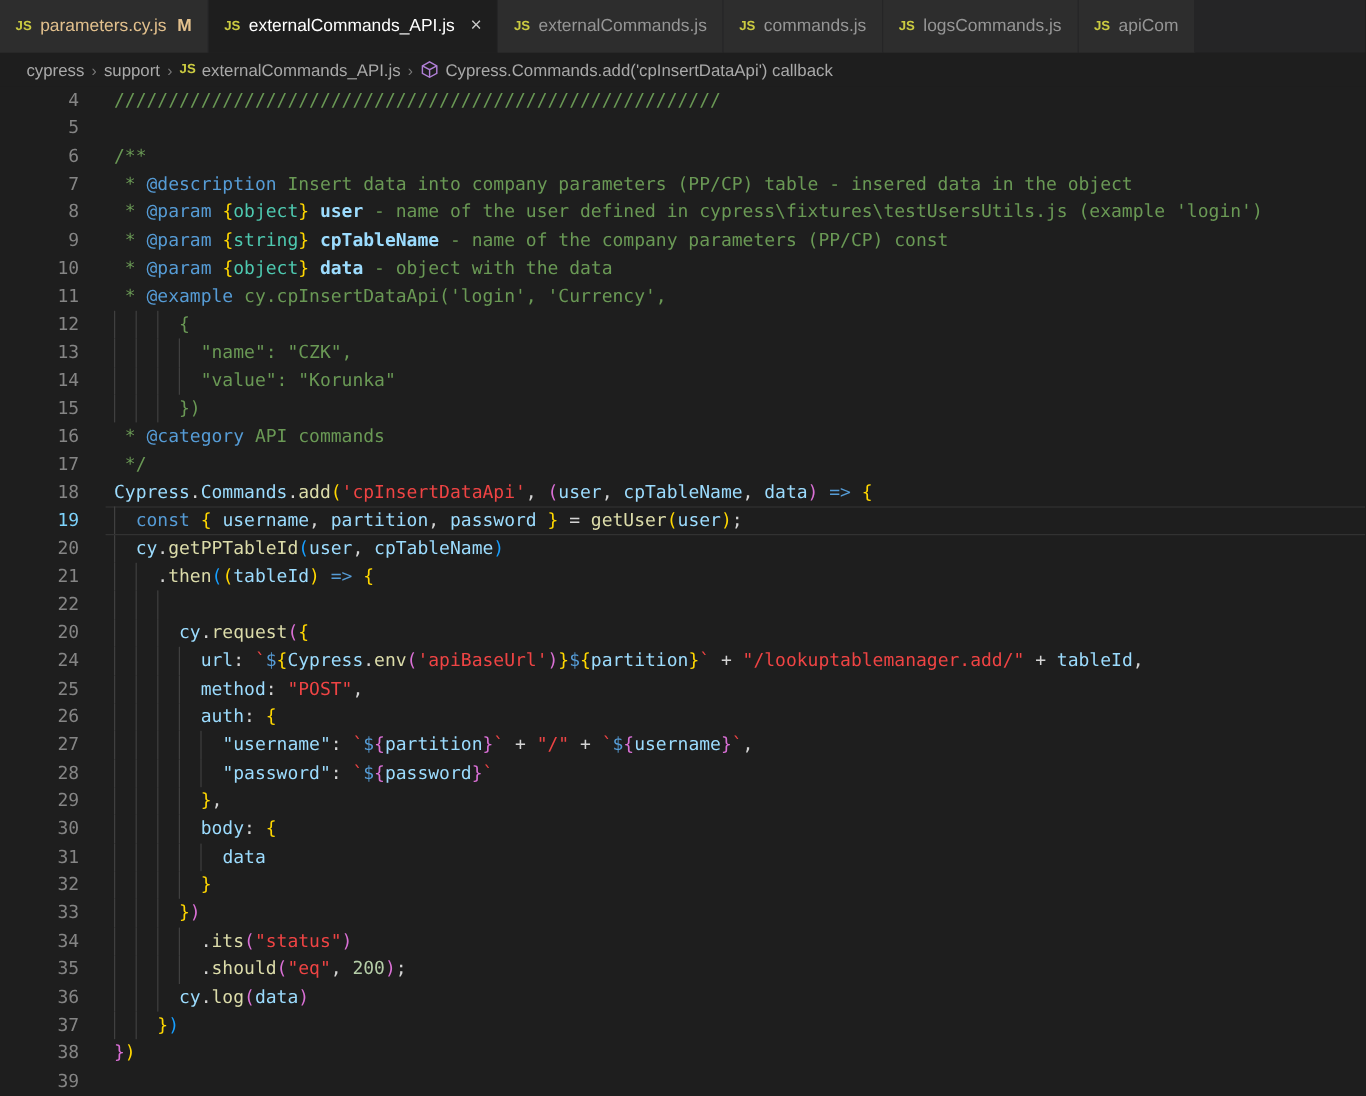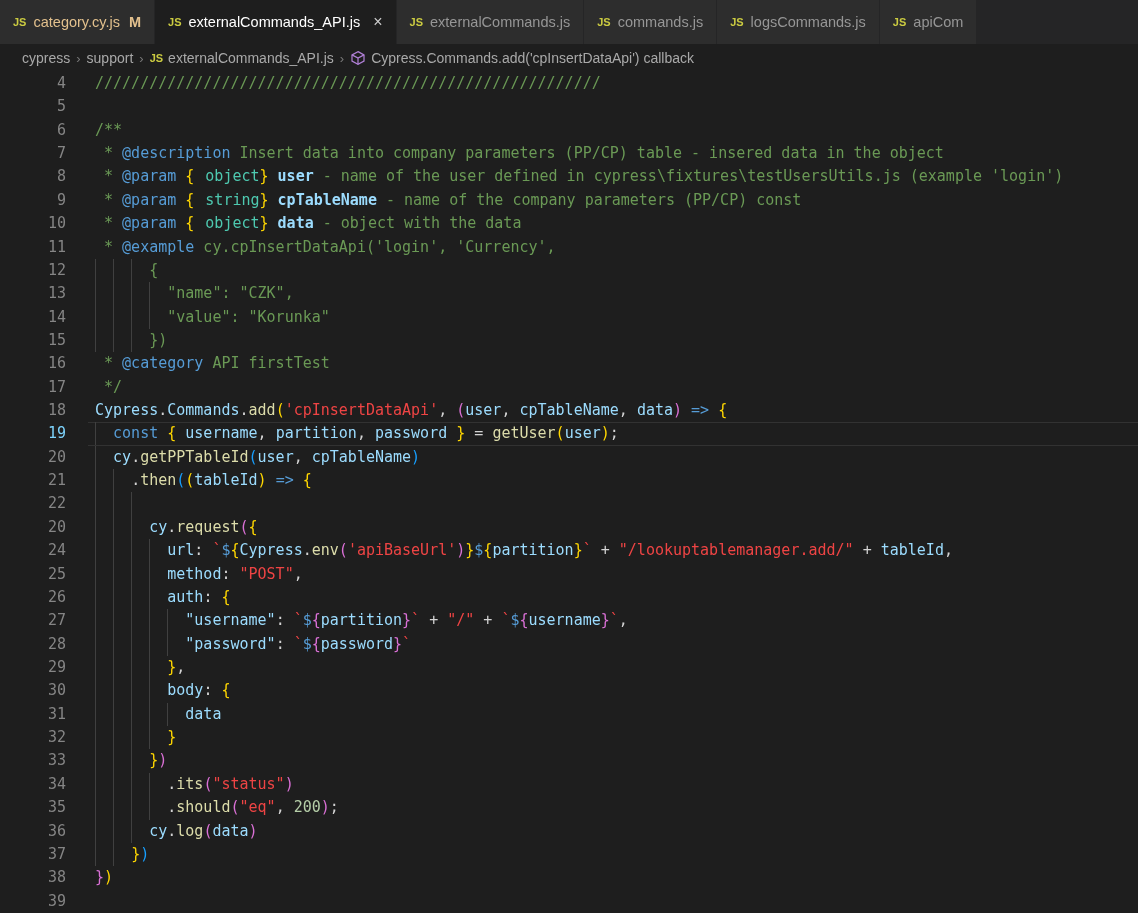--- a/index.html
+++ b/index.html
@@ -30,31 +30,31 @@
   .line{display:flex;height:23.36px;line-height:23.36px;position:relative;white-space:pre;}
   .ln{width:66px;flex:0 0 66px;text-align:right;color:#858585;user-select:none;}
   .code{margin-left:29px;position:relative;flex:1 1 auto;}
   .guide{position:absolute;top:0;bottom:0;width:1px;background:#404040;}
   .line.cur .ln{color:#7dd3fc;}
   .line.cur::before{content:"";position:absolute;left:88px;right:0;top:0;border-top:1px solid #323232;}
   .line.cur::after{content:"";position:absolute;left:88px;right:0;bottom:0;border-bottom:1px solid #323232;}
 
   
   .cm{color:#6a9955;} .kw{color:#569cd6;} .var{color:#9cdcfe;}
-  .varb{color:#9cdcfe;font-weight:bold;} .type{color:#4ec9b0;margin-left:11px;}
+  .varb{color:#9cdcfe;font-weight:bold;} .type{color:#4ec9b0;}
   .fn{color:#dcdcaa;} .str{color:#ef4444;} .num{color:#b5cea8;}
   .pl{color:#d4d4d4;} .b1{color:#ffd700;} .b2{color:#da70d6;} .b3{color:#179fff;}
 </style>
 </head>
 <body>
 
 <div class="tabbar" id="tabbar">
     <div class="tab modified">
       <span class="js-icon">JS</span>
-      <span class="tab-label">category.cy.js</span>
+      <span class="tab-label">parameters.cy.js</span>
       <span class="tab-badge">M</span>
     </div>
     <div class="tab active">
       <span class="js-icon">JS</span>
       <span class="tab-label">externalCommands_API.js</span>
       <span class="tab-close">×</span>
     </div>
     <div class="tab">
       <span class="js-icon">JS</span>
       <span class="tab-label">externalCommands.js</span>
@@ -102,21 +102,21 @@
     <div class="line"><div class="ln">6</div><div class="code"><span class="cm">/**</span></div></div>
     <div class="line"><div class="ln">7</div><div class="code"><span class="cm"> * </span><span class="kw">@description</span><span class="cm"> Insert data into company parameters (PP/CP) table - insered data in the object</span></div></div>
     <div class="line"><div class="ln">8</div><div class="code"><span class="cm"> * </span><span class="kw">@param</span><span class="cm"> </span><span class="b1">{</span><span class="type">object</span><span class="b1">}</span><span class="cm"> </span><span class="varb">user</span><span class="cm"> - name of the user defined in cypress\fixtures\testUsersUtils.js (example 'login')</span></div></div>
     <div class="line"><div class="ln">9</div><div class="code"><span class="cm"> * </span><span class="kw">@param</span><span class="cm"> </span><span class="b1">{</span><span class="type">string</span><span class="b1">}</span><span class="cm"> </span><span class="varb">cpTableName</span><span class="cm"> - name of the company parameters (PP/CP) const</span></div></div>
     <div class="line"><div class="ln">10</div><div class="code"><span class="cm"> * </span><span class="kw">@param</span><span class="cm"> </span><span class="b1">{</span><span class="type">object</span><span class="b1">}</span><span class="cm"> </span><span class="varb">data</span><span class="cm"> - object with the data</span></div></div>
     <div class="line"><div class="ln">11</div><div class="code"><span class="cm"> * </span><span class="kw">@example</span><span class="cm"> cy.cpInsertDataApi('login', 'Currency',</span></div></div>
     <div class="line"><div class="ln">12</div><div class="code"><span class="guide" style="left: 0ch;"></span><span class="guide" style="left: 2ch;"></span><span class="guide" style="left: 4ch;"></span><span class="cm">      {</span></div></div>
     <div class="line"><div class="ln">13</div><div class="code"><span class="guide" style="left: 0ch;"></span><span class="guide" style="left: 2ch;"></span><span class="guide" style="left: 4ch;"></span><span class="guide" style="left: 6ch;"></span><span class="cm">        "name": "CZK",</span></div></div>
     <div class="line"><div class="ln">14</div><div class="code"><span class="guide" style="left: 0ch;"></span><span class="guide" style="left: 2ch;"></span><span class="guide" style="left: 4ch;"></span><span class="guide" style="left: 6ch;"></span><span class="cm">        "value": "Korunka"</span></div></div>
     <div class="line"><div class="ln">15</div><div class="code"><span class="guide" style="left: 0ch;"></span><span class="guide" style="left: 2ch;"></span><span class="guide" style="left: 4ch;"></span><span class="cm">      })</span></div></div>
-    <div class="line"><div class="ln">16</div><div class="code"><span class="cm"> * </span><span class="kw">@category</span><span class="cm"> API firstTest</span></div></div>
+    <div class="line"><div class="ln">16</div><div class="code"><span class="cm"> * </span><span class="kw">@category</span><span class="cm"> API commands</span></div></div>
     <div class="line"><div class="ln">17</div><div class="code"><span class="cm"> */</span></div></div>
     <div class="line"><div class="ln">18</div><div class="code"><span class="var">Cypress</span><span class="pl">.</span><span class="var">Commands</span><span class="pl">.</span><span class="fn">add</span><span class="b1">(</span><span class="str">'cpInsertDataApi'</span><span class="pl">, </span><span class="b2">(</span><span class="var">user</span><span class="pl">, </span><span class="var">cpTableName</span><span class="pl">, </span><span class="var">data</span><span class="b2">)</span><span class="pl"> </span><span class="kw">=&gt;</span><span class="pl"> </span><span class="b1">{</span></div></div>
     <div class="line cur"><div class="ln">19</div><div class="code"><span class="guide" style="left: 0ch;"></span><span class="pl">  </span><span class="kw">const</span><span class="pl"> </span><span class="b1">{</span><span class="pl"> </span><span class="var">username</span><span class="pl">, </span><span class="var">partition</span><span class="pl">, </span><span class="var">password</span><span class="pl"> </span><span class="b1">}</span><span class="pl"> = </span><span class="fn">getUser</span><span class="b1">(</span><span class="var">user</span><span class="b1">)</span><span class="pl">;</span></div></div>
     <div class="line"><div class="ln">20</div><div class="code"><span class="guide" style="left: 0ch;"></span><span class="pl">  </span><span class="var">cy</span><span class="pl">.</span><span class="fn">getPPTableId</span><span class="b3">(</span><span class="var">user</span><span class="pl">, </span><span class="var">cpTableName</span><span class="b3">)</span></div></div>
     <div class="line"><div class="ln">21</div><div class="code"><span class="guide" style="left: 0ch;"></span><span class="guide" style="left: 2ch;"></span><span class="pl">    </span><span class="pl">.</span><span class="fn">then</span><span class="b3">(</span><span class="b1">(</span><span class="var">tableId</span><span class="b1">)</span><span class="pl"> </span><span class="kw">=&gt;</span><span class="pl"> </span><span class="b1">{</span></div></div>
     <div class="line"><div class="ln">22</div><div class="code"><span class="guide" style="left: 0ch;"></span><span class="guide" style="left: 2ch;"></span><span class="guide" style="left: 4ch;"></span></div></div>
     <div class="line"><div class="ln">20</div><div class="code"><span class="guide" style="left: 0ch;"></span><span class="guide" style="left: 2ch;"></span><span class="guide" style="left: 4ch;"></span><span class="pl">      </span><span class="var">cy</span><span class="pl">.</span><span class="fn">request</span><span class="b2">(</span><span class="b1">{</span></div></div>
     <div class="line"><div class="ln">24</div><div class="code"><span class="guide" style="left: 0ch;"></span><span class="guide" style="left: 2ch;"></span><span class="guide" style="left: 4ch;"></span><span class="guide" style="left: 6ch;"></span><span class="pl">        </span><span class="var">url</span><span class="pl">: </span><span class="str">`</span><span class="kw">$</span><span class="b1">{</span><span class="var">Cypress</span><span class="pl">.</span><span class="fn">env</span><span class="b2">(</span><span class="str">'apiBaseUrl'</span><span class="b2">)</span><span class="b1">}</span><span class="kw">$</span><span class="b1">{</span><span class="var">partition</span><span class="b1">}</span><span class="str">`</span><span class="pl"> + </span><span class="str">"/lookuptablemanager.add/"</span><span class="pl"> + </span><span class="var">tableId</span><span class="pl">,</span></div></div>
     <div class="line"><div class="ln">25</div><div class="code"><span class="guide" style="left: 0ch;"></span><span class="guide" style="left: 2ch;"></span><span class="guide" style="left: 4ch;"></span><span class="guide" style="left: 6ch;"></span><span class="pl">        </span><span class="var">method</span><span class="pl">: </span><span class="str">"POST"</span><span class="pl">,</span></div></div>
     <div class="line"><div class="ln">26</div><div class="code"><span class="guide" style="left: 0ch;"></span><span class="guide" style="left: 2ch;"></span><span class="guide" style="left: 4ch;"></span><span class="guide" style="left: 6ch;"></span><span class="pl">        </span><span class="var">auth</span><span class="pl">: </span><span class="b1">{</span></div></div>

